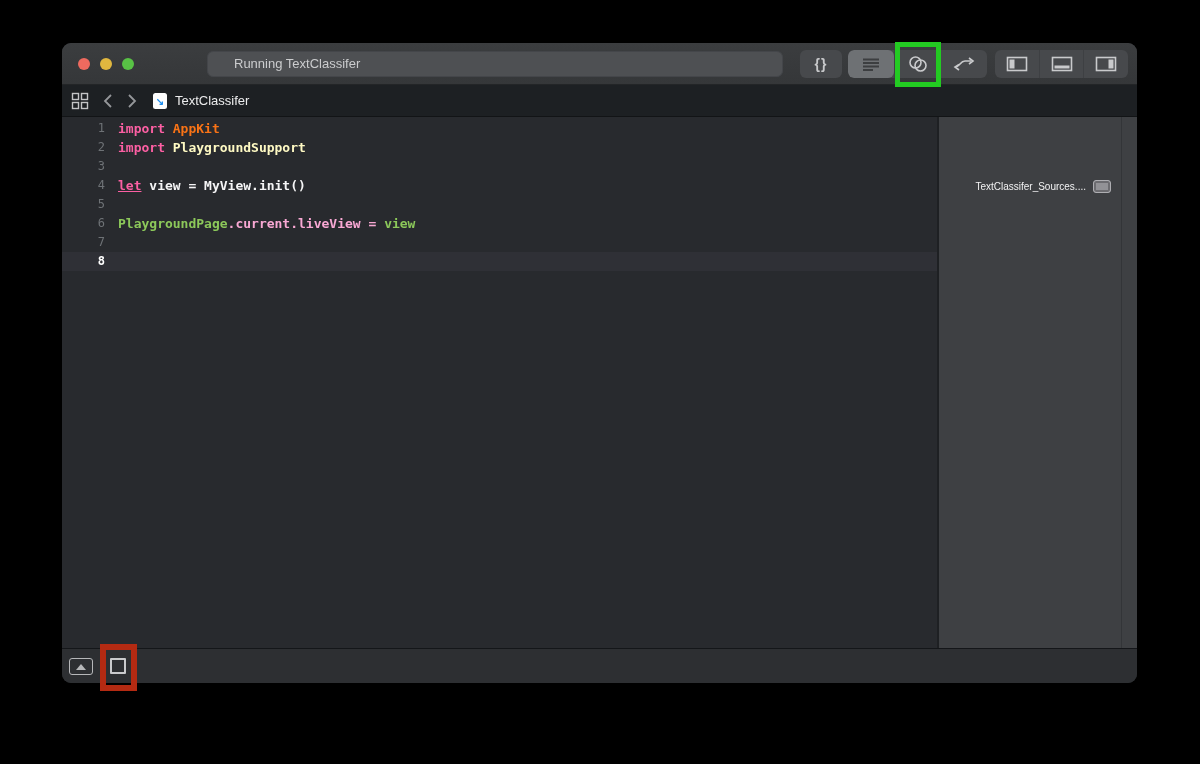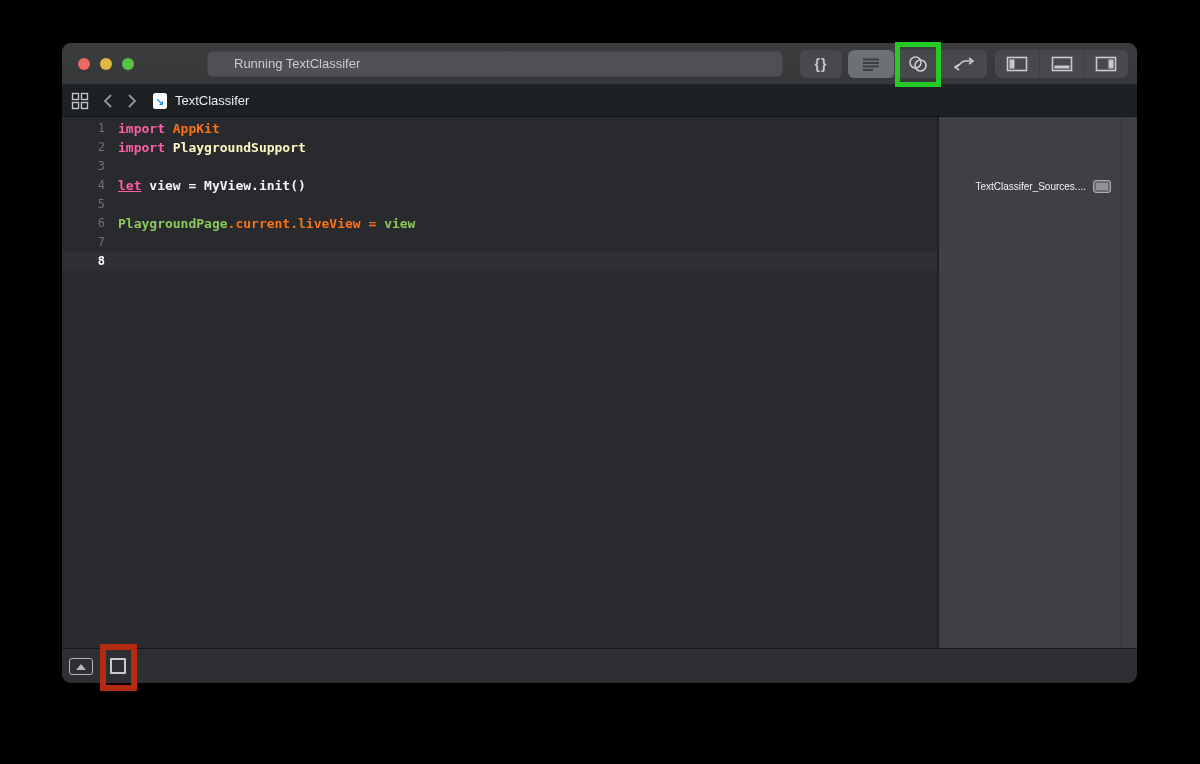--- a/index.html
+++ b/index.html
@@ -193,21 +193,21 @@
             <div class="code-row">
               <span class="ln">4</span>
               <span class="code"><span style="color: rgb(252, 95, 163); text-decoration: underline;">let</span><span style="color: rgb(245, 245, 246); margin-top: 33px;"> view = MyView.init()</span></span>
             </div>
             <div class="code-row">
               <span class="ln">5</span>
               <span class="code"></span>
             </div>
             <div class="code-row">
               <span class="ln">6</span>
-              <span class="code"><span style="color: rgb(140, 200, 90); margin-top: 28px;">PlaygroundPage</span><span style="color: #f97316;">.current.liveView = </span><span style="color: rgb(140, 200, 90);">view</span></span>
+              <span class="code"><span style="color: rgb(140, 200, 90); margin-top: 28px;">PlaygroundPage</span><span style="color: #f9a8d4;">.current.liveView = </span><span style="color: rgb(140, 200, 90);">view</span></span>
             </div>
             <div class="code-row">
               <span class="ln">7</span>
               <span class="code"></span>
             </div>
             <div class="code-row current">
               <span class="ln">8</span>
               <span class="code"></span>
             </div>
           </div>

